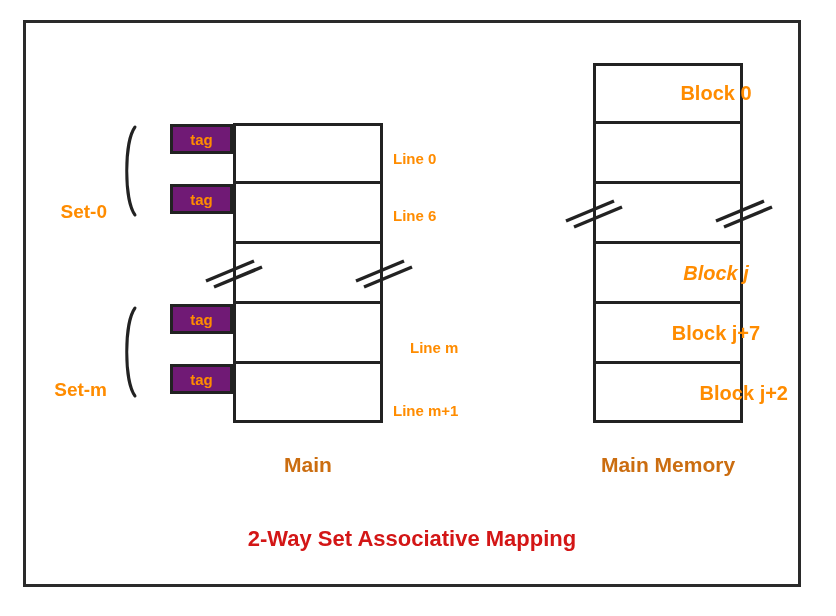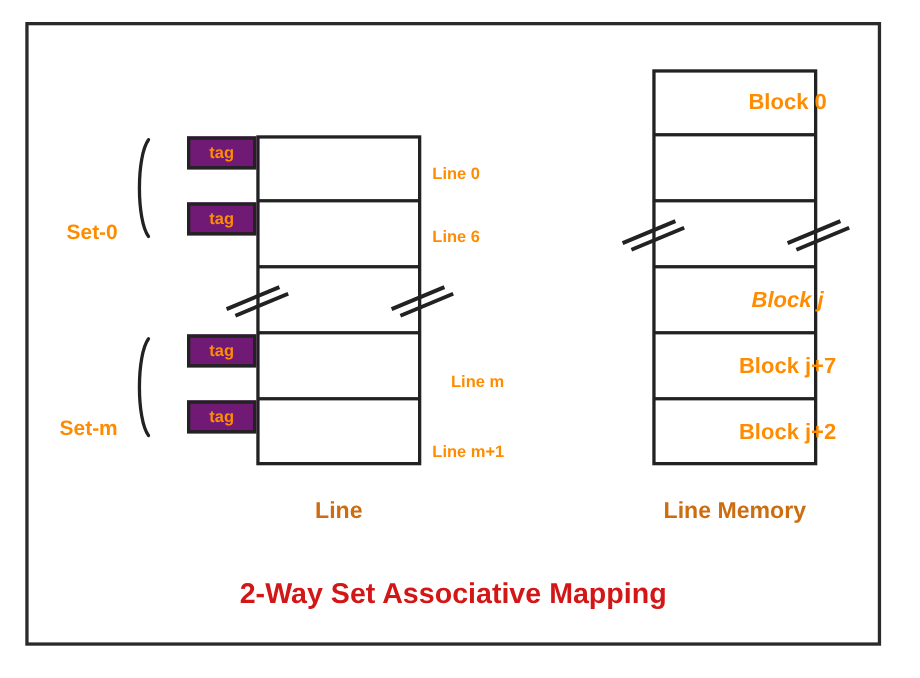--- a/index.html
+++ b/index.html
@@ -85,21 +85,21 @@
     text-align: center;
     white-space: nowrap;
   }
   .title {
     position: absolute;
     left: 23px; top: 524px;
     width: 778px;
     text-align: center;
     color: #D31616;
     font-weight: bold;
-    font-size: 26px;
+    font-size: 22px;
     line-height: 30px;
     white-space: nowrap;
   }
   svg.brace, svg.brk { position: absolute; overflow: visible; }
 </style>
 </head>
 <body>
 
 <div class="canvas">
 
@@ -141,40 +141,40 @@
 
   <svg class="brk" style="left:204px; top:255px;" width="58" height="36" viewBox="0 0 58 36">
     <line x1="2" y1="26" x2="50" y2="6" stroke="#222222" stroke-width="3.5"></line>
     <line x1="10" y1="32" x2="58" y2="12" stroke="#222222" stroke-width="3.5"></line>
   </svg>
   <svg class="brk" style="left:354px; top:255px;" width="58" height="36" viewBox="0 0 58 36">
     <line x1="2" y1="26" x2="50" y2="6" stroke="#222222" stroke-width="3.5"></line>
     <line x1="10" y1="32" x2="58" y2="12" stroke="#222222" stroke-width="3.5"></line>
   </svg>
 
-  <div class="caption" style="left:233px; top:454px; width:150px;">Line</div>
+  <div class="caption" style="left:233px; top:454px; width:150px;">Main</div>
 
   <div class="box" style="left:593px; top:63px; width:150px; height:360px;"></div>
   <div class="divider" style="left:595px; top:121px; width:146px;"></div>
   <div class="divider" style="left:595px; top:181px; width:146px;"></div>
   <div class="divider" style="left:595px; top:241px; width:146px;"></div>
   <div class="divider" style="left:595px; top:301px; width:146px;"></div>
   <div class="divider" style="left:595px; top:361px; width:146px;"></div>
 
   <div class="blocklabel" style="top:82px;">Block 0</div>
   <div class="blocklabel" style="top:262px;font-style:italic;">Block j</div>
   <div class="blocklabel" style="top:322px;">Block j+7</div>
-  <div class="blocklabel" style="top:382px;">Block j+2</div>
+  <div class="blocklabel" style="top:382px;text-align:right;">Block j+2</div>
 
   <svg class="brk" style="left:564px; top:195px;" width="58" height="36" viewBox="0 0 58 36">
     <line x1="2" y1="26" x2="50" y2="6" stroke="#222222" stroke-width="3.5"></line>
     <line x1="10" y1="32" x2="58" y2="12" stroke="#222222" stroke-width="3.5"></line>
   </svg>
   <svg class="brk" style="left:714px; top:195px;" width="58" height="36" viewBox="0 0 58 36">
     <line x1="2" y1="26" x2="50" y2="6" stroke="#222222" stroke-width="3.5"></line>
     <line x1="10" y1="32" x2="58" y2="12" stroke="#222222" stroke-width="3.5"></line>
   </svg>
 
-  <div class="caption" style="left:578px; top:454px; width:180px;">Line Memory</div>
+  <div class="caption" style="left:578px; top:454px; width:180px;">Main Memory</div>
 
   <div class="title">2-Way Set Associative Mapping</div>
 
 </div>
 
 </body></html>

